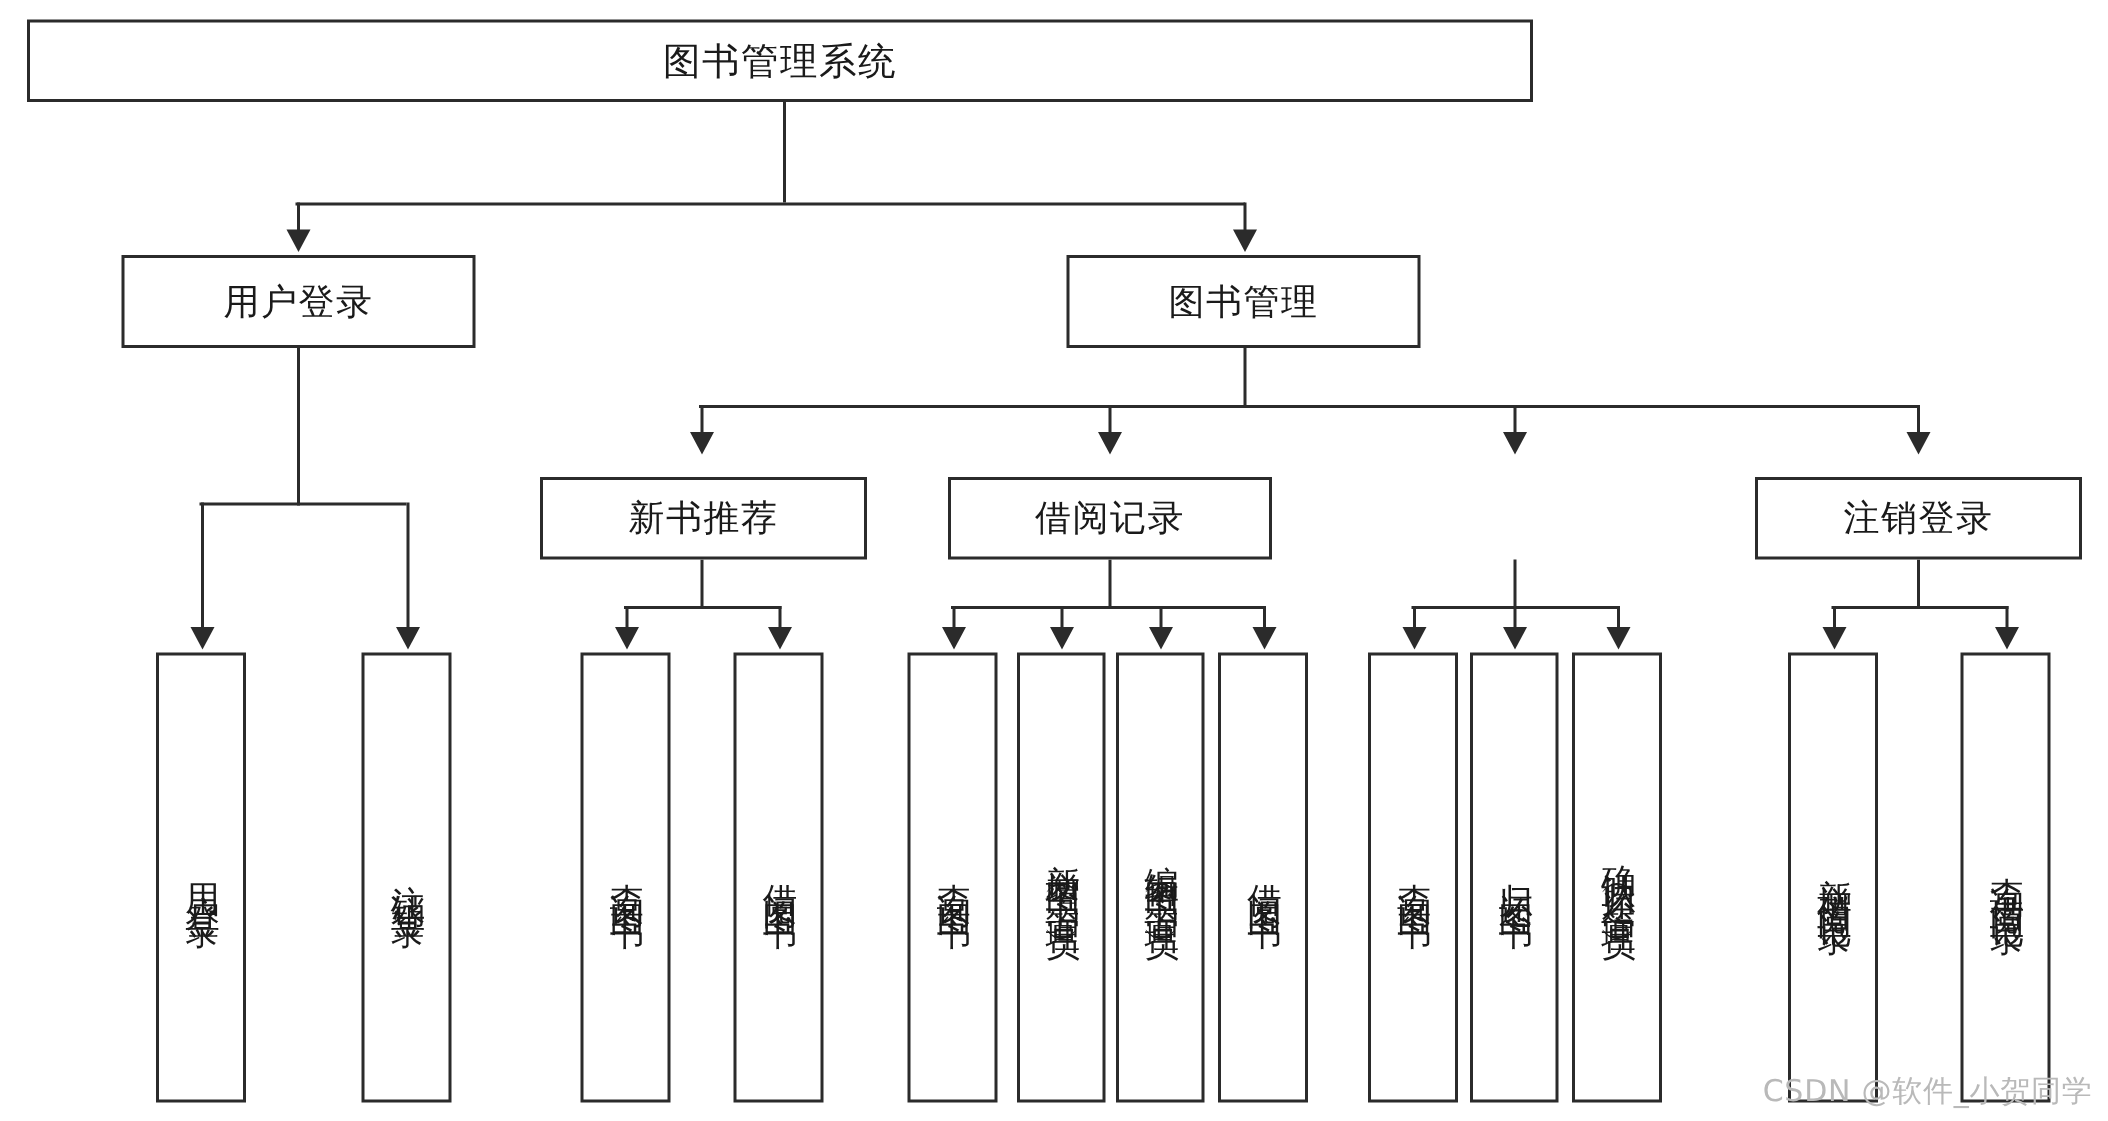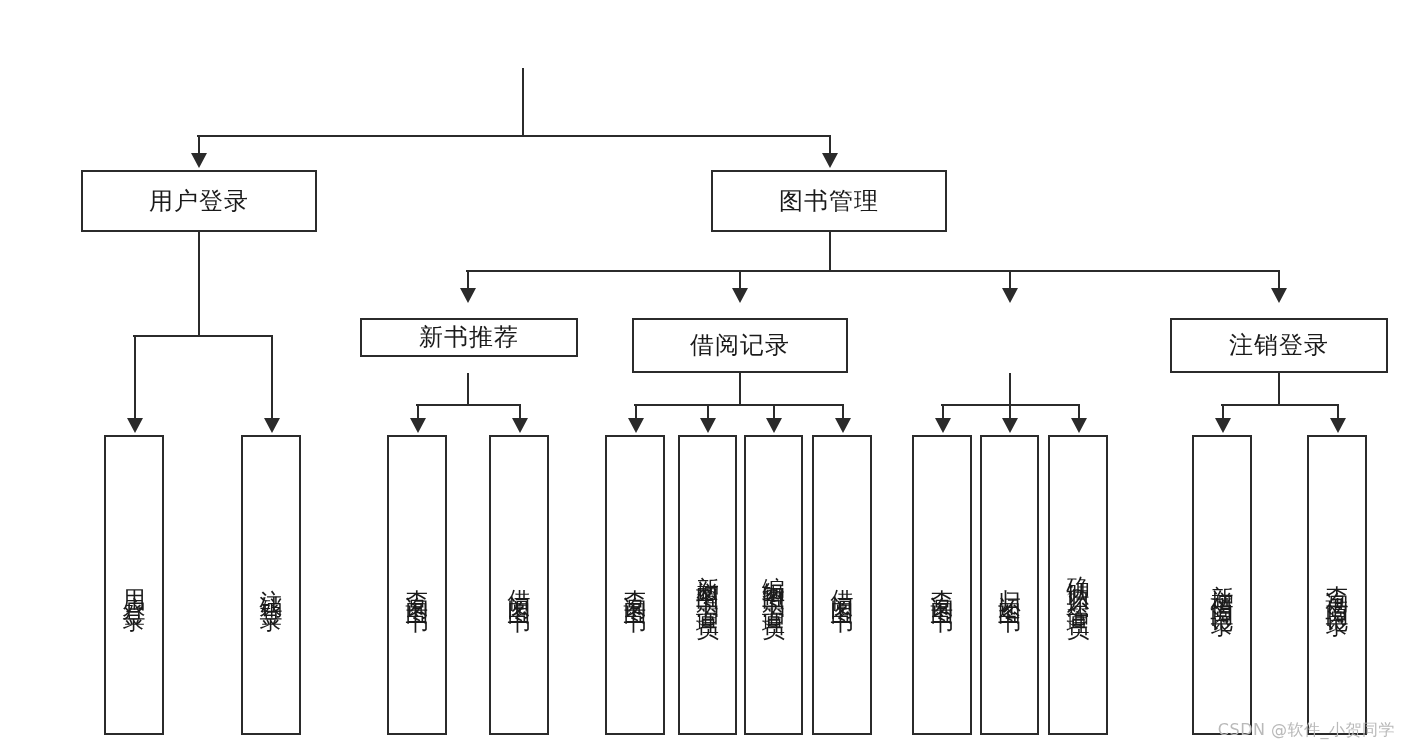--- a/index.html
+++ b/index.html
@@ -55,33 +55,36 @@
     border-left:8px solid transparent;
     border-right:8px solid transparent;
     border-top:15px solid #2b2b2b;
     z-index:2;
   }
 
   
   #watermark{
     position:absolute;
     right:10px;bottom:6px;
-    font-size:16px;
+    font-size:20px;
     color:#b9b9b9;
     letter-spacing:0.5px;
     z-index:9;
     white-space:nowrap;
     pointer-events:none;
   }
 </style>
 </head>
 <body>
 
 <div id="canvas">
 
+  <div class="node root h" style="left:18px;top:13px;width:1004px;height:55px;">
+    <span class="label">图书管理系统</span>
+  </div>
 
   <div class="vline" style="left:522px;top:68px;height:67px;"></div>
 
   <div class="hline" style="left:197px;top:135px;width:633px;"></div>
 
   <div class="vline" style="left:198px;top:135px;height:20px;"></div>
   <div class="arrow" style="left:191px;top:153px;"></div>
   <div class="vline" style="left:829px;top:135px;height:20px;"></div>
   <div class="arrow" style="left:822px;top:153px;"></div>
 
@@ -104,21 +107,21 @@
   <div class="hline" style="left:466px;top:270px;width:814px;"></div>
   <div class="vline" style="left:467px;top:270px;height:20px;"></div>
   <div class="arrow" style="left:460px;top:288px;"></div>
   <div class="vline" style="left:739px;top:270px;height:20px;"></div>
   <div class="arrow" style="left:732px;top:288px;"></div>
   <div class="vline" style="left:1009px;top:270px;height:20px;"></div>
   <div class="arrow" style="left:1002px;top:288px;"></div>
   <div class="vline" style="left:1278px;top:270px;height:20px;"></div>
   <div class="arrow" style="left:1271px;top:288px;"></div>
 
-  <div class="node h" style="left:360px;top:318px;width:218px;height:39px;">
+  <div class="node h" style="left:360px;top:318px;width:218px;height:55px;">
     <span class="label">新书推荐</span>
   </div>
   <div class="node h" style="left:632px;top:318px;width:216px;height:55px;">
     <span class="label">借阅记录</span>
   </div>
   <div class="node h" style="left:1170px;top:318px;width:218px;height:55px;">
     <span class="label">注销登录</span>
   </div>
 
   <div class="vline" style="left:467px;top:373px;height:33px;"></div>

